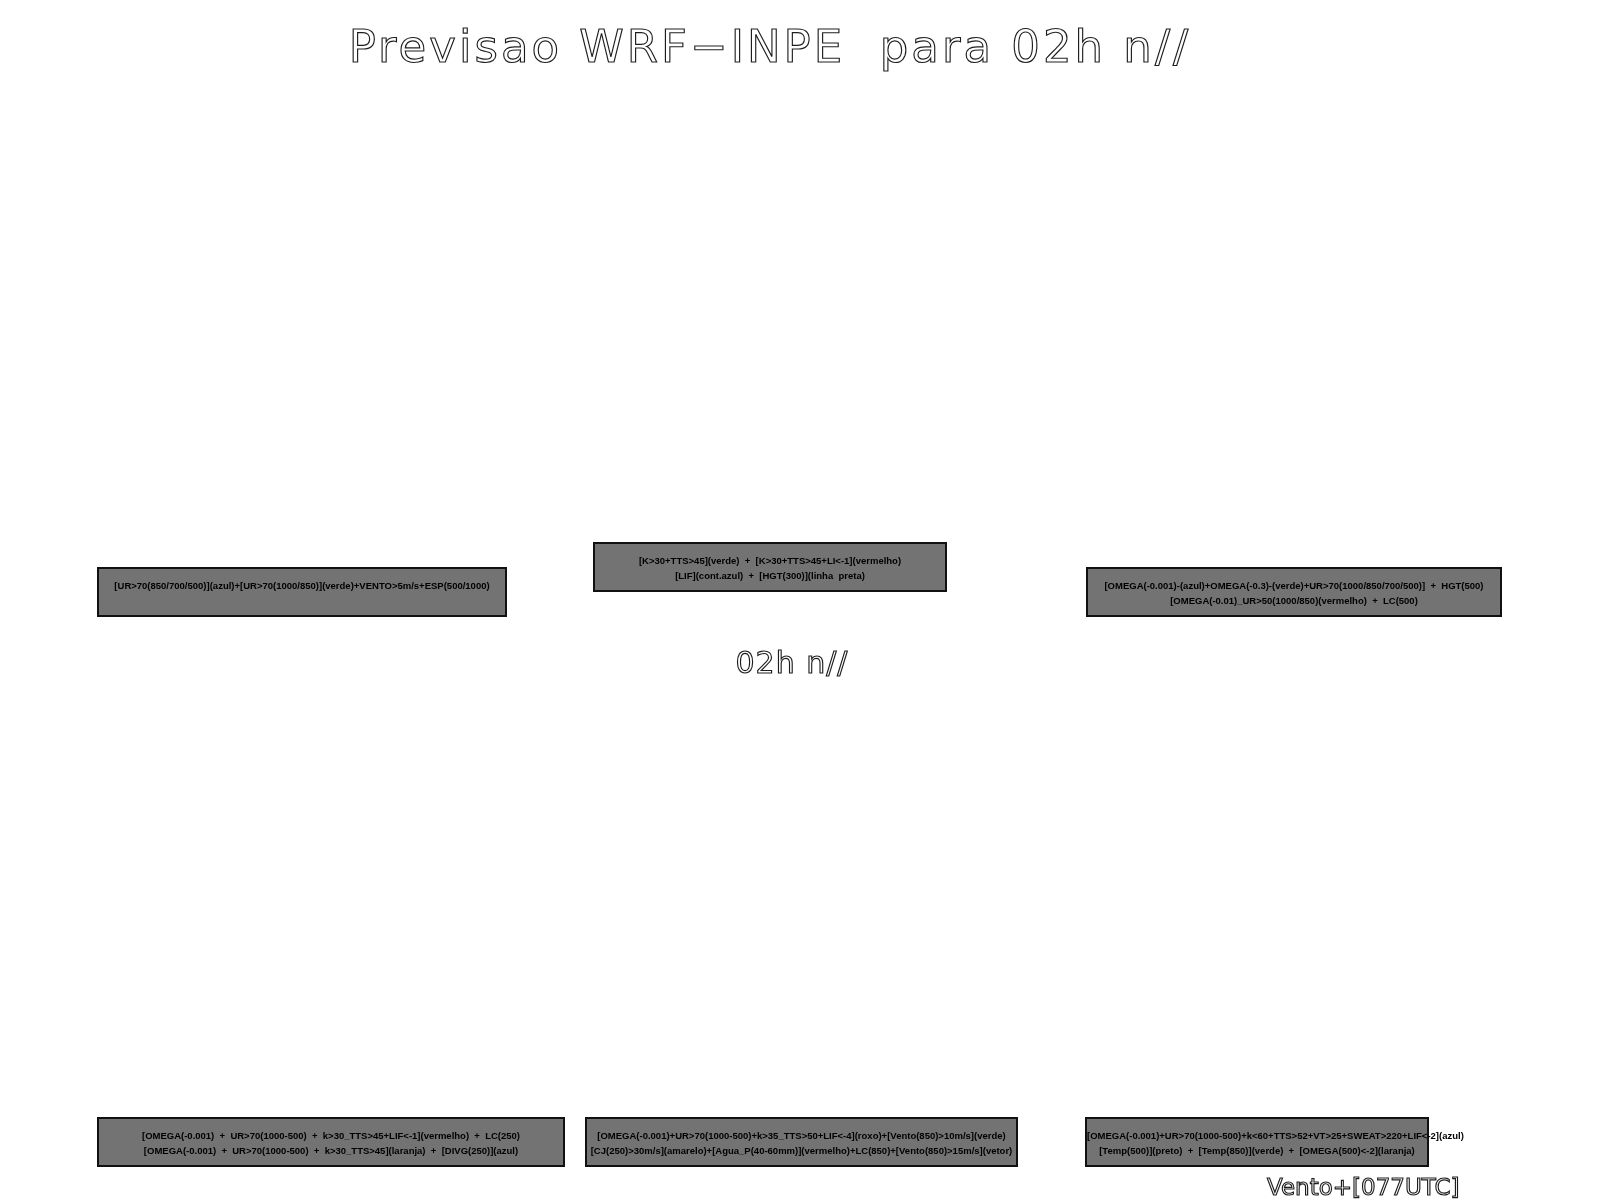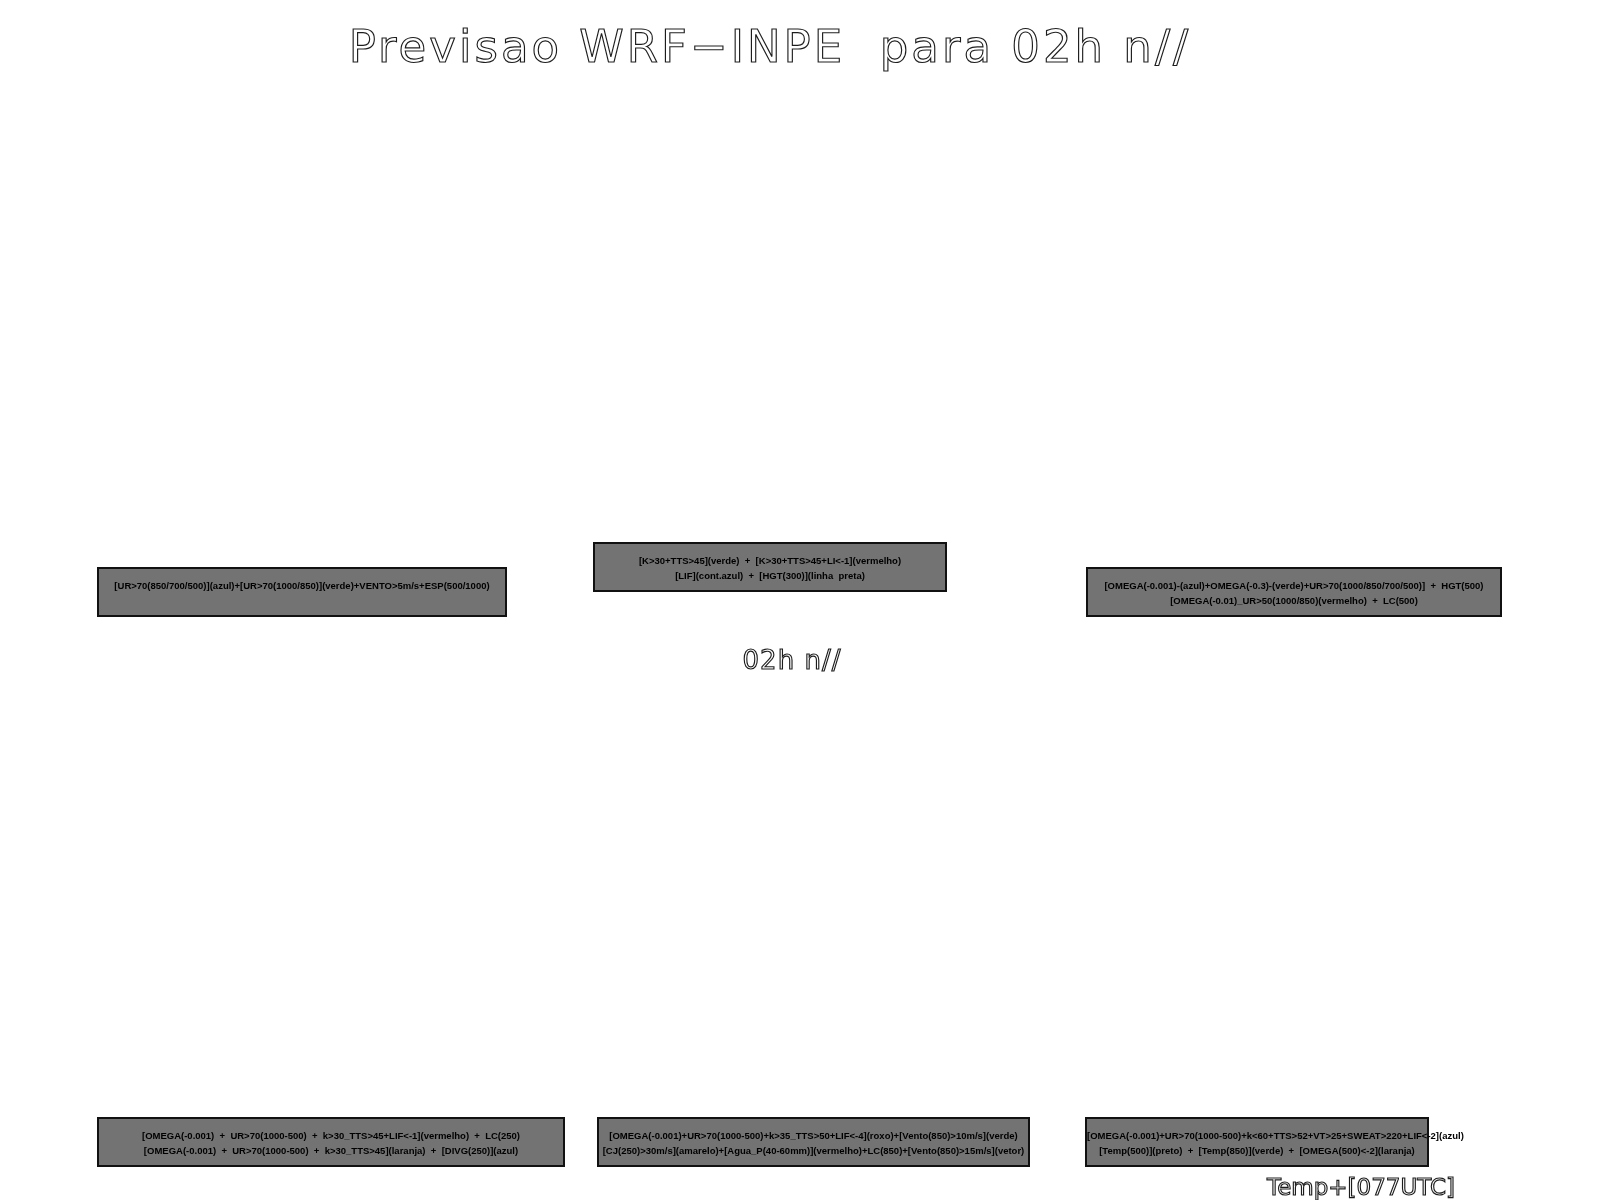--- a/index.html
+++ b/index.html
@@ -29,21 +29,21 @@
   .title {
     top: 20px; left: 0; width: 1540px;
     text-align: center;
     font-size: 45px;
     letter-spacing: 3px;
   }
 
   .time-label {
     top: 645px; left: 0; width: 1584px;
     text-align: center;
-    font-size: 26px;
+    font-size: 30px;
     letter-spacing: 1px;
   }
 
   .footer {
     top: 1174px; left: 1267px;
     font-size: 23px;
     letter-spacing: 0px;
   }
 
   
@@ -64,21 +64,21 @@
     line-height: 15px;
     color: #000000;
     white-space: pre;
     letter-spacing: 0;
   }
 
   #box1 { left: 97px;   top: 567px;  width: 410px; }
   #box2 { left: 593px;  top: 542px;  width: 354px; }
   #box3 { left: 1086px; top: 567px;  width: 416px; }
   #box4 { left: 97px;   top: 1117px; width: 468px; }
-  #box5 { left: 585px;  top: 1117px; width: 433px; margin-left: 12px; }
+  #box5 { left: 585px;  top: 1117px; width: 433px; }
   #box6 { left: 1085px; top: 1117px; width: 344px; }
 </style>
 </head>
 <body>
 
 <div>
 
   <div class="plotter title">Previsao WRF−INPE  para 02h n//</div>
 
   <div class="legend-box" id="box1">
@@ -105,15 +105,15 @@
   <div class="legend-box" id="box5">
     <div class="line">[OMEGA(-0.001)+UR&gt;70(1000-500)+k&gt;35_TTS&gt;50+LIF&lt;-4](roxo)+[Vento(850)&gt;10m/s](verde)</div>
     <div class="line">[CJ(250)&gt;30m/s](amarelo)+[Agua_P(40-60mm)](vermelho)+LC(850)+[Vento(850)&gt;15m/s](vetor)</div>
   </div>
 
   <div class="legend-box" id="box6">
     <div class="line">[OMEGA(-0.001)+UR&gt;70(1000-500)+k&lt;60+TTS&gt;52+VT&gt;25+SWEAT&gt;220+LIF&lt;-2](azul)</div>
     <div class="line">[Temp(500)](preto)  +  [Temp(850)](verde)  +  [OMEGA(500)&lt;-2](laranja)</div>
   </div>
 
-  <div class="plotter footer">Temp+[077UTC]</div>
+  <div class="plotter footer">Vento+[077UTC]</div>
 
 </div>
 
 </body></html>

